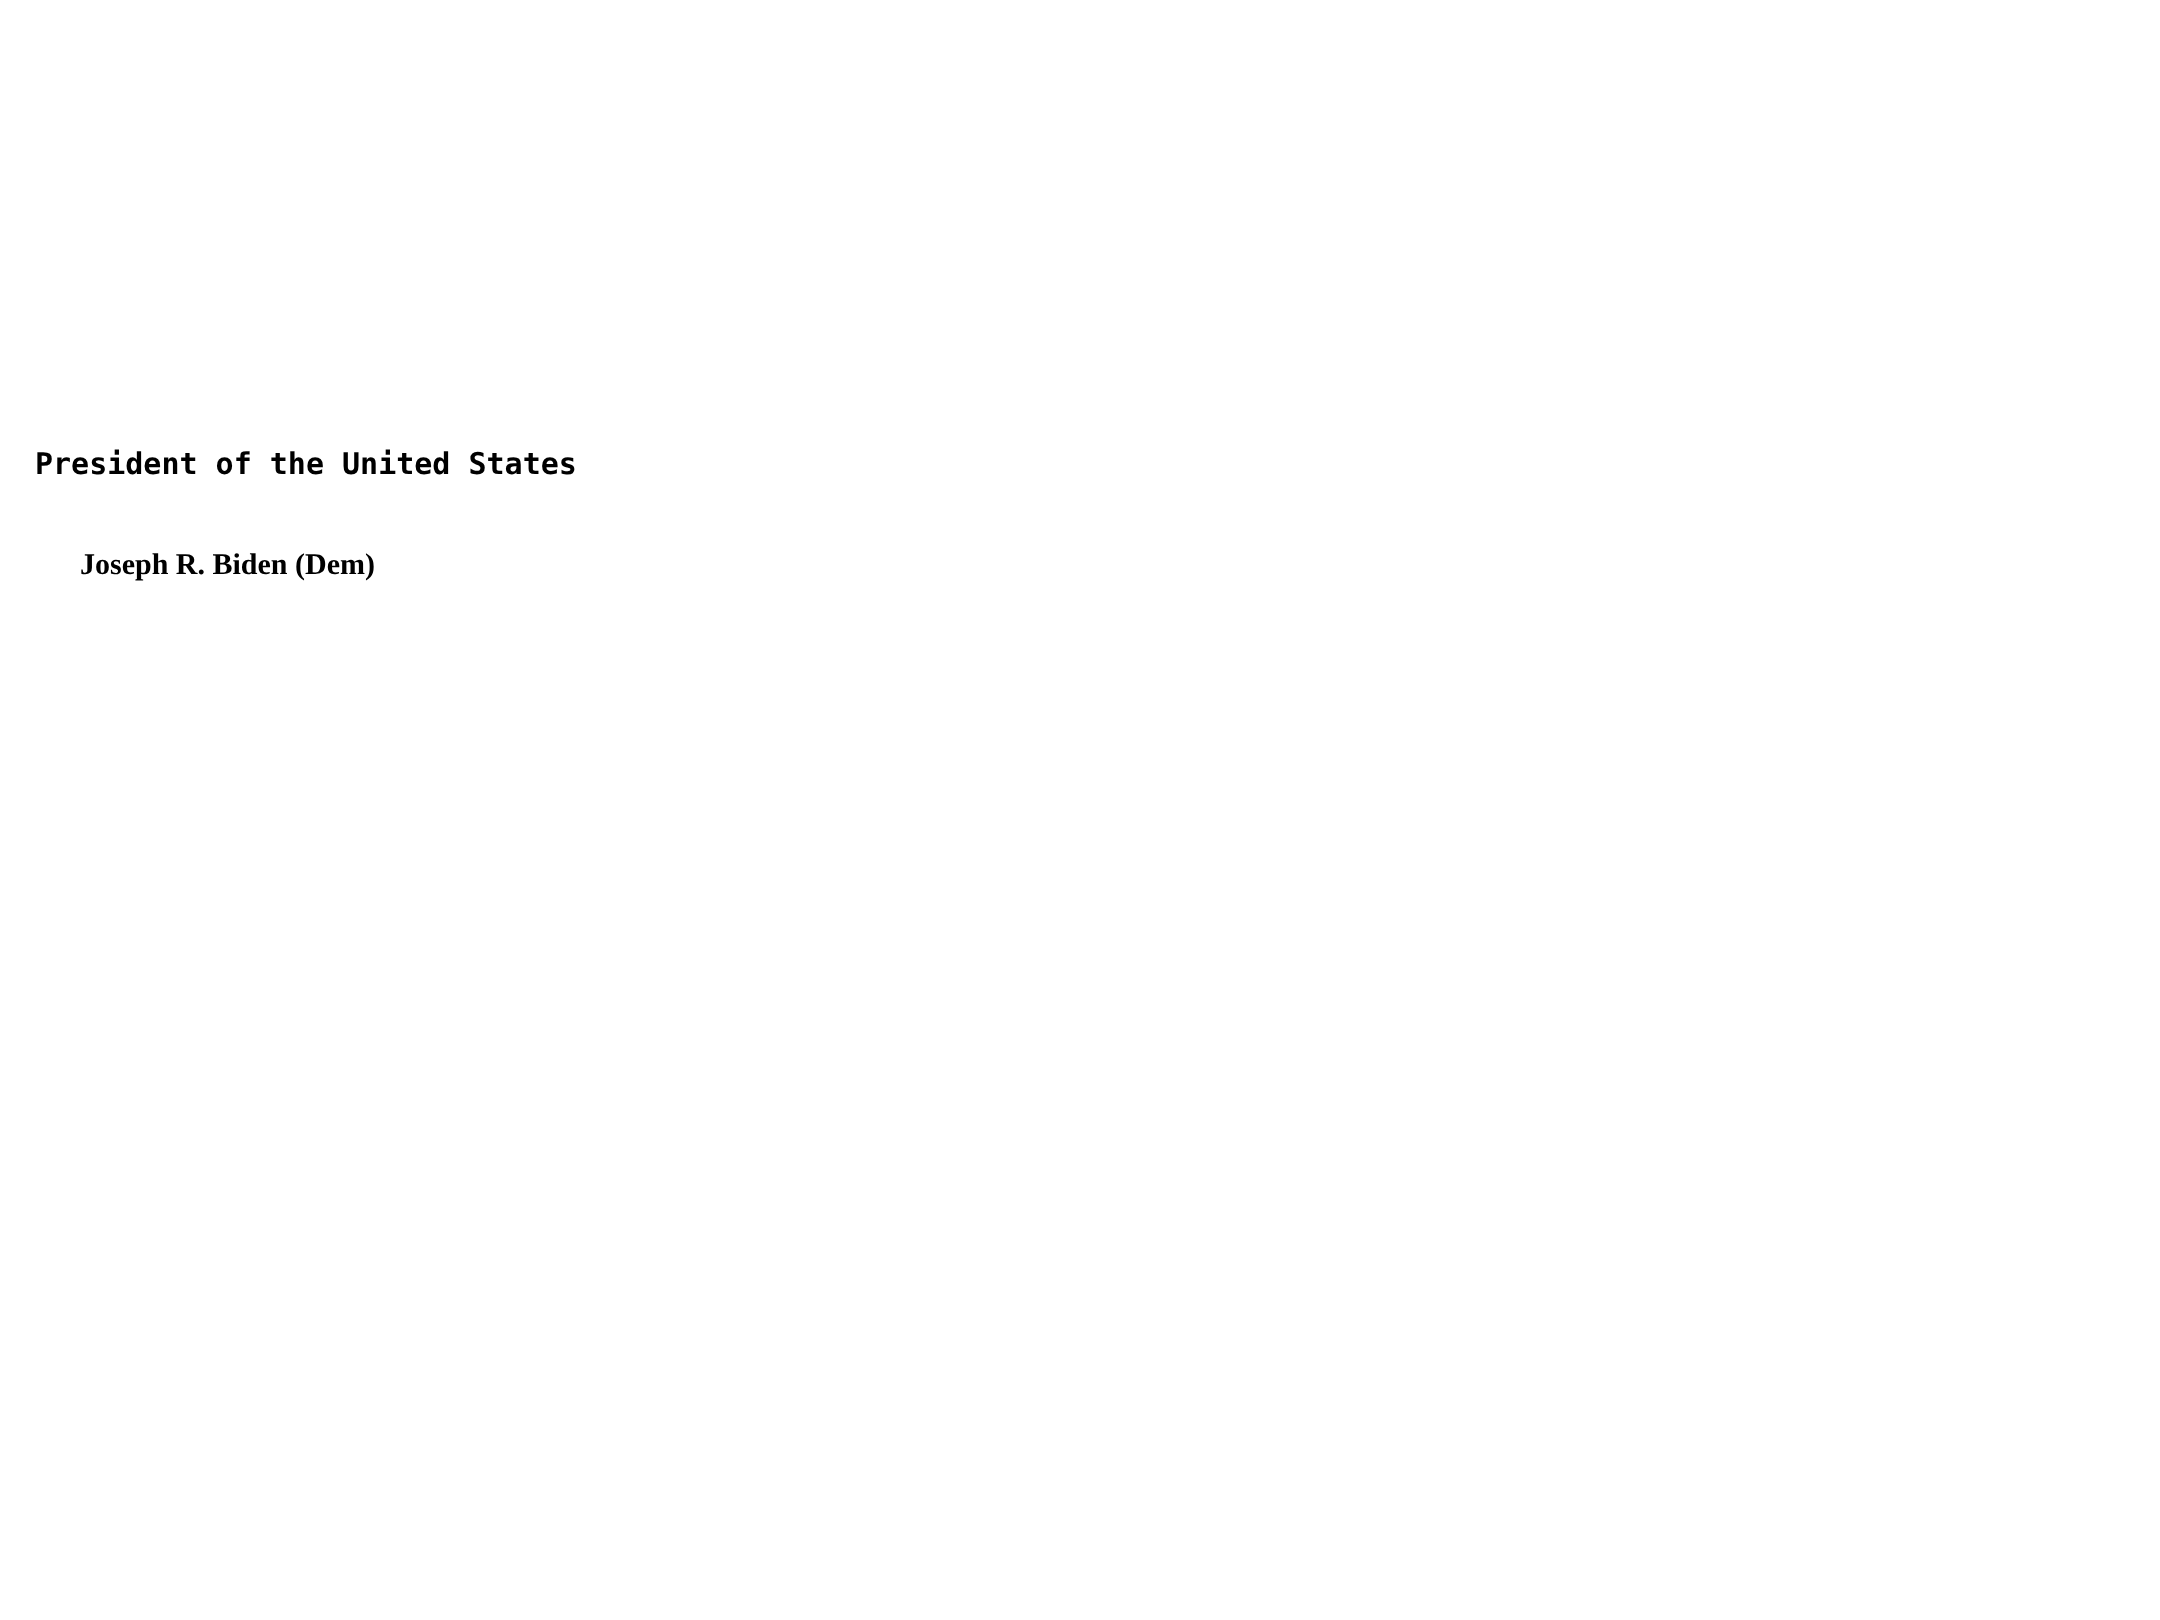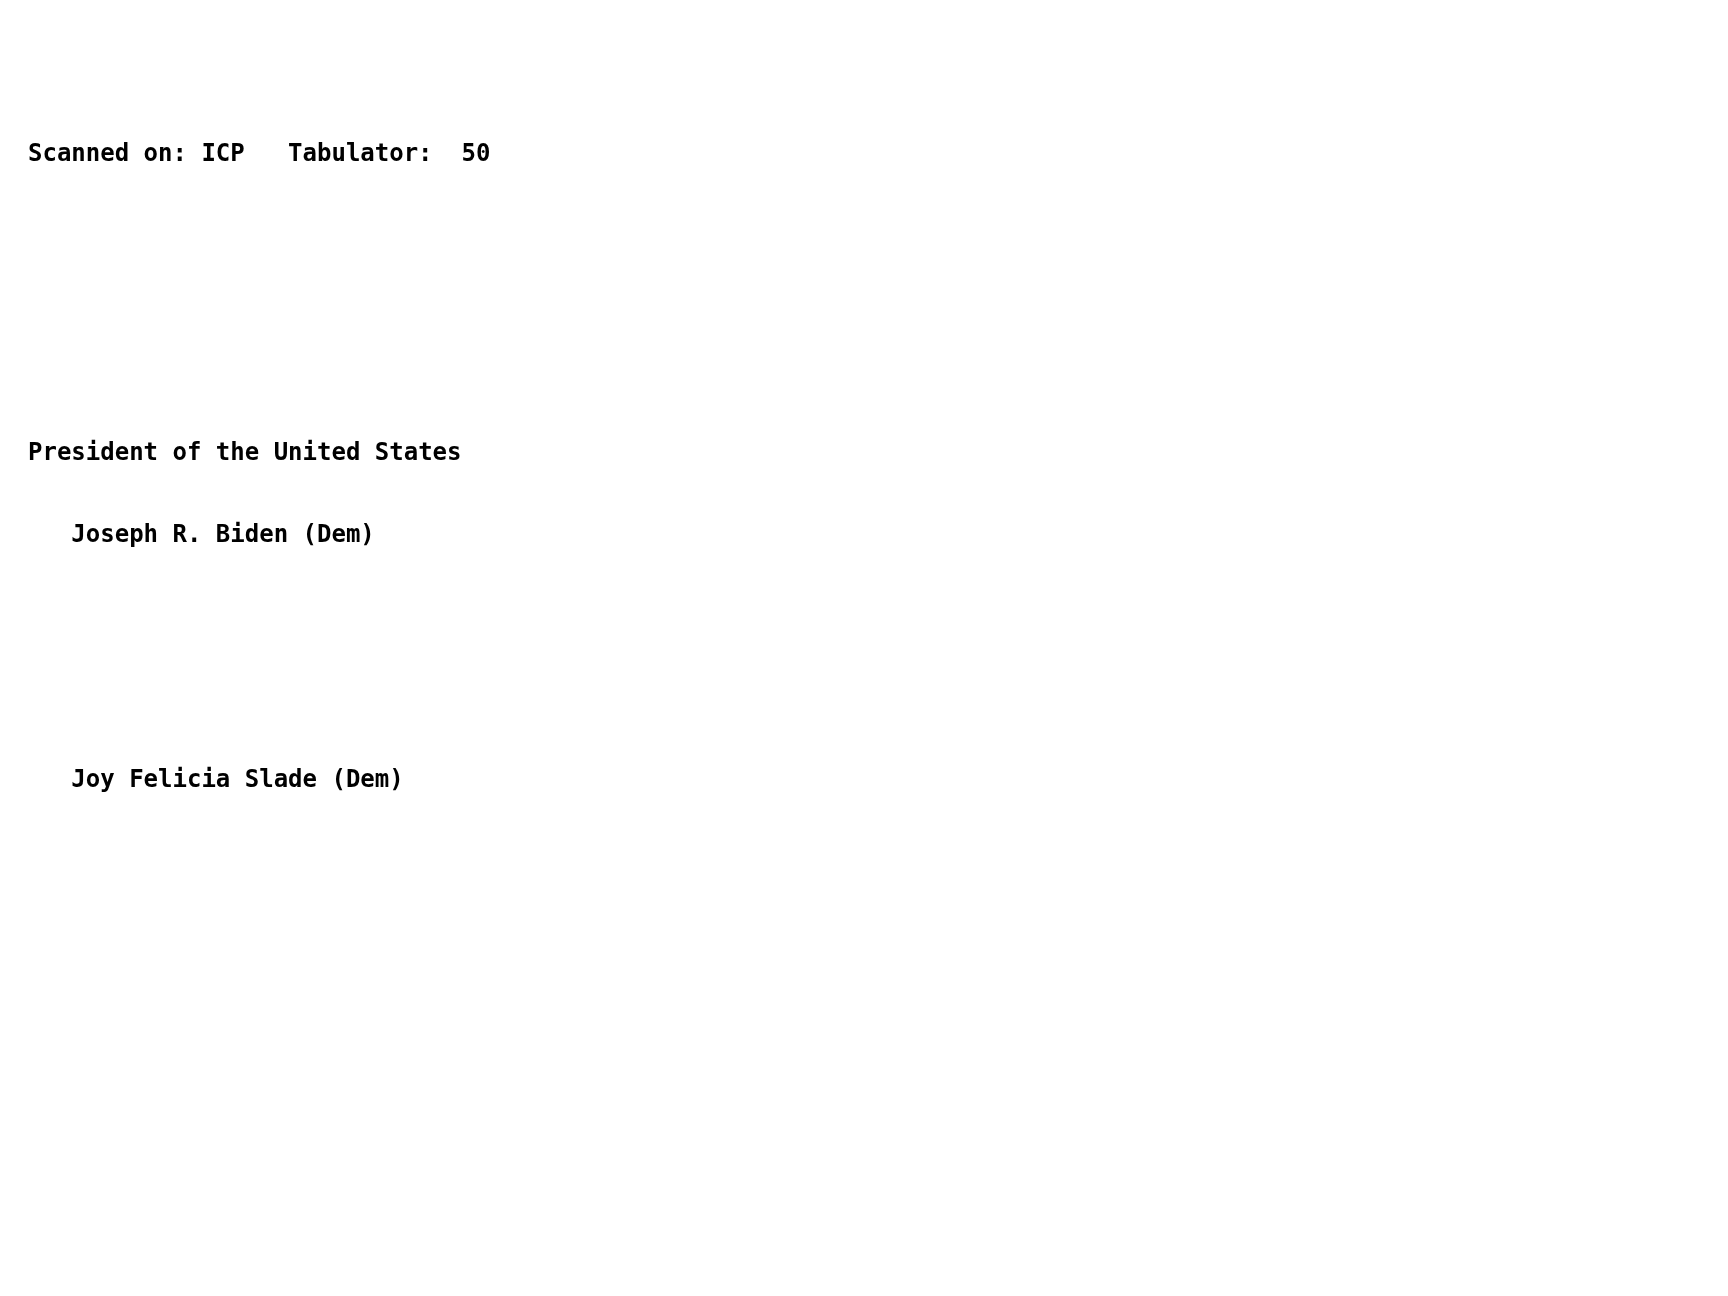--- a/index.html
+++ b/index.html
@@ -24,40 +24,38 @@
   }
   .hline { white-space: pre; }
   .lbl-left  { display: inline-block; width: 12ch; }
   .val-left  { display: inline-block; width: 3ch; }
   .gap3      { display: inline-block; width: 3ch; }
   .lbl-right { display: inline-block; width: 10ch; }
   .gap2      { display: inline-block; width: 2ch; }
   .val-right { display: inline-block; }
   .contest-list { margin-top: 27.2px; }
   .contest-title { white-space: pre; }
-  .contest-selection { white-space: pre; padding-left: 3ch; }
+  .contest-selection { white-space: pre; padding-left: 3ch; font-family: Liberation Serif, serif; }
 </style>
 </head>
 <body>
 
 <div class="sheet">
 
   <div class="report-header">
-    <div class="hline"><span class="lbl-left">Scanned on:</span><span class="val-left">ICP</span><span class="gap3"> </span><span class="lbl-right">Tabulator:</span><span class="gap2"> </span><span class="val-right">50</span></div>
   </div>
 
   <div class="contest-list">
     <div class="contest">
       <div class="contest-title">President of the United States</div>
       <div class="contest-selection">Joseph R. Biden (Dem)</div>
     </div>
   
   
     <div class="contest">
-      <div class="contest-selection">Joy Felicia Slade (Dem)</div>
     </div>
   
     
   
     
   
     
   
     
   

